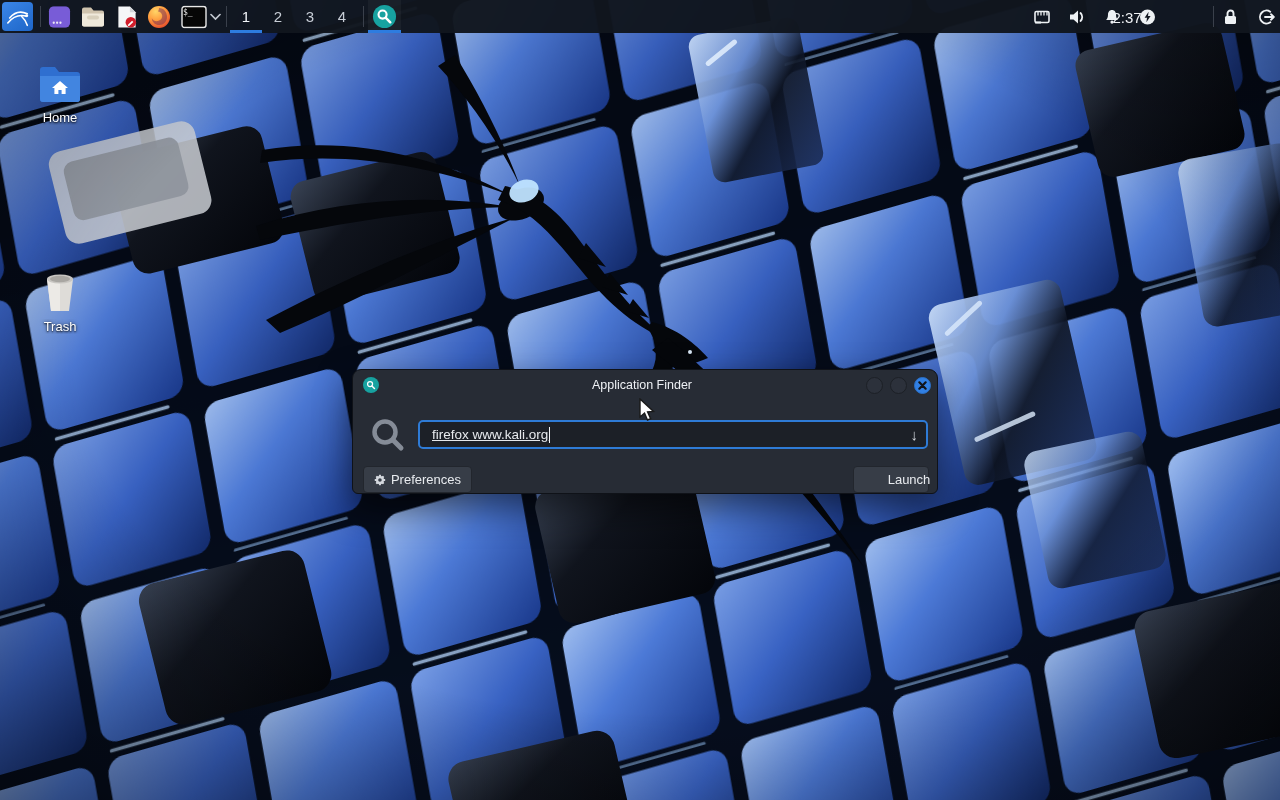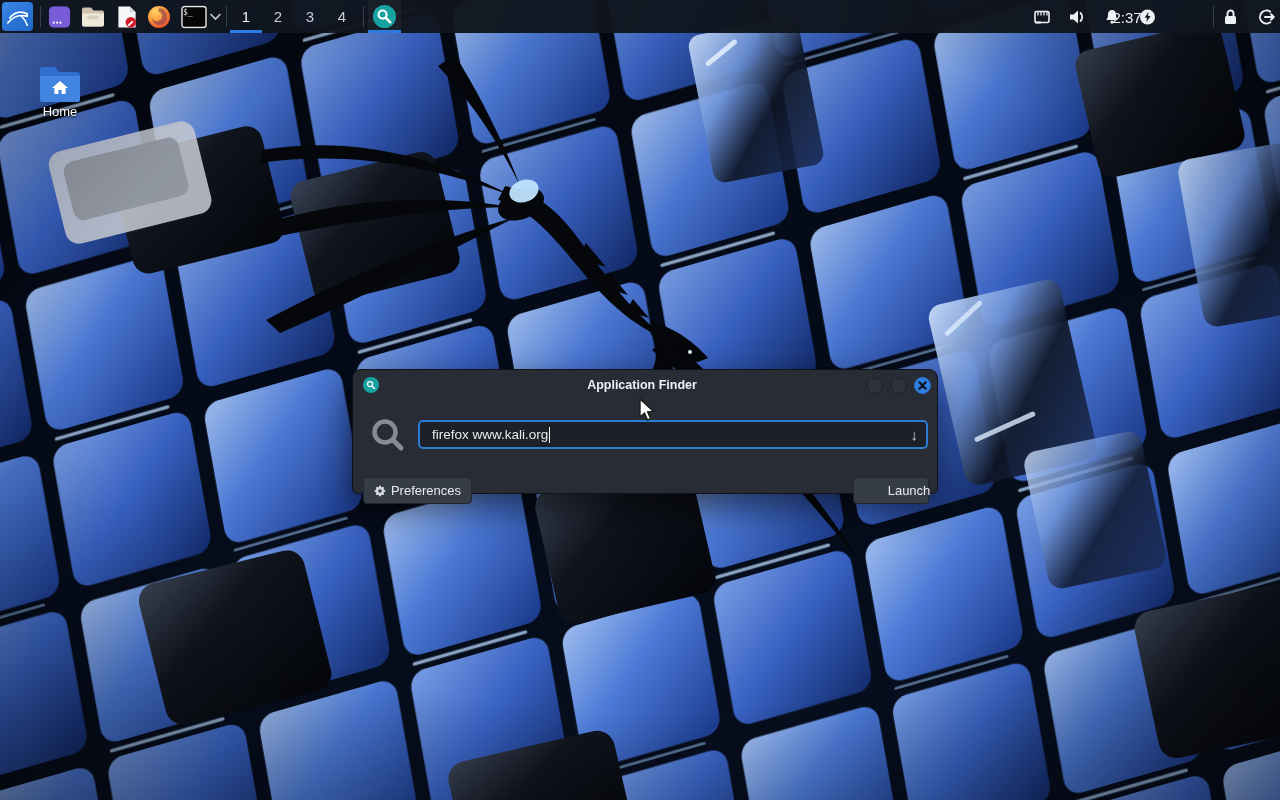--- a/index.html
+++ b/index.html
@@ -25,47 +25,47 @@
   #task-btn { position:absolute; top:0; transform:none; left:368px; width:33px; height:33px;
         display:flex; align-items:center; justify-content:center;
         box-shadow:inset 0 -3px 0 0 #2d7ce0; background:rgba(255,255,255,0.04); }
   #clock { left:1105px; width:44px; color:#f0f2f5; font-size:15px; }
   .term-glyph { color:#e8e8e8; font-size:8px; font-family:"DejaVu Sans Mono", monospace;
         position:absolute; left:3px; top:2px; letter-spacing:0; }
 
   
   .dicon { position:absolute; left:5px; width:110px; text-align:center; cursor:default; }
   .dicon-img { height:46px; display:flex; align-items:flex-end; justify-content:center; }
-  .dicon-label { margin-top:0; font-size:13px; color:#ffffff;
+  .dicon-label { margin-top:6px; font-size:13px; color:#ffffff;
         text-shadow:0 1px 2px rgba(0,0,0,0.9), 0 0 4px rgba(0,0,0,0.6);
         white-space:nowrap; overflow:hidden; text-overflow:ellipsis; }
 
   
   #appfinder { position:absolute; left:352px; top:369px; width:586px; height:125px;
         background:#272c35; border:1px solid #0f1218; border-radius:9px 9px 6px 6px;
         box-shadow:0 14px 34px rgba(0,0,0,0.55); z-index:40; }
   #af-titlebar { position:relative; height:30px; }
   #af-title { position:absolute; left:0; right:6px; top:0; height:30px; line-height:30px;
-        text-align:center; color:#edf0f4; font-size:12.5px; font-weight:bold; }
+        text-align:center; color:#edf0f4; font-size:12.5px; font-weight:normal; }
   #af-title-icon { position:absolute; left:10px; top:7px; width:16px; height:16px;
         border-radius:50%; background:#17a2a0; display:flex; align-items:center;
         justify-content:center; }
   .winbtns { position:absolute; right:6px; top:7px; display:flex; gap:7px; }
   .wbtn { width:17px; height:17px; border-radius:50%; background:#2c313b;
         border:1px solid #1c2026; }
   .wbtn.close { background:#3180e4; border-color:#2a6fc7; display:flex;
         align-items:center; justify-content:center; }
   #af-entry { position:absolute; left:65px; top:50px; width:510px; height:29px;
         background:#1c2027; border:2px solid #2e7bd6; border-radius:5px;
         display:flex; align-items:center; padding:0 8px 0 12px; }
-  #af-entry-text { color:#e6e9ed; font-size:13.5px; white-space:pre; }
+  #af-entry-text { color:#e6e9ed; font-size:13.5px; white-space:pre;text-decoration:underline; }
   #af-caret { width:1px; height:16px; background:#f2f4f7; margin-left:1px; }
   #af-entry-arrow { margin-left:auto; color:#d5d9df; font-size:15px; }
   #af-search-glyph { position:absolute; left:15px; top:45px; }
-  .af-btn { position:absolute; top:107px; height:27px; background:#373d47;
+  .af-btn { position:absolute; top:96px; height:27px; background:#373d47;
         border:1px solid #22262d; border-radius:4px; color:#e8ebef; font-size:13px;
         display:flex; align-items:center; justify-content:center; gap:5px;
         font-family:"Liberation Sans", sans-serif; padding:0 10px; }
   #af-prefs { left:10px; width:109px; }
   #af-launch { left:500px; width:76px;gap:36px; }
 
   
   #cursor { position:absolute; left:637px; top:398px; z-index:60; }
 </style>
 </head>
@@ -162,20 +162,31 @@
       <svg width="44" height="40" viewBox="0 0 44 40">
         <path d="M2 6 a3 3 0 0 1 3-3 h12 l4 5 h18 a3 3 0 0 1 3 3 v24 a3 3 0 0 1-3 3 H5 a3 3 0 0 1-3-3 Z" fill="#2f6fd0"></path>
         <path d="M2 12 h40 v23 a3 3 0 0 1-3 3 H5 a3 3 0 0 1-3-3 Z" fill="#4285e0"></path>
         <path d="M22 17 l8 7 h-2.4 v6 h-4 v-4 h-3.2 v4 h-4 v-6 H14 Z" fill="#ffffff"></path>
       </svg>
     </div>
     <div class="dicon-label">Home</div>
   </div>
 
 
+  <div class="dicon" style="top:267px">
+    <div class="dicon-img">
+      <svg width="42" height="42" viewBox="0 0 42 42">
+        <path d="M8 8 L12 40 H30 L34 8 Z" fill="#dedcd8"></path>
+        <path d="M8 8 L12 40 H21 V8 Z" fill="#eceae6"></path>
+        <ellipse cx="21" cy="8" rx="13" ry="4.5" fill="#c9c7c3"></ellipse>
+        <ellipse cx="21" cy="8" rx="10" ry="3.2" fill="#a8a6a2"></ellipse>
+      </svg>
+    </div>
+    <div class="dicon-label">Trash</div>
+  </div>
 
 
 
   <div id="appfinder">
     <div id="af-titlebar">
       <span id="af-title-icon">
         <svg width="10" height="10" viewBox="0 0 16 16">
           <circle cx="6.5" cy="6.5" r="4" fill="none" stroke="#ffffff" stroke-width="2"></circle>
           <path d="M9.5 9.5 L13.5 13.5" stroke="#ffffff" stroke-width="2.4" stroke-linecap="round"></path>
         </svg>

